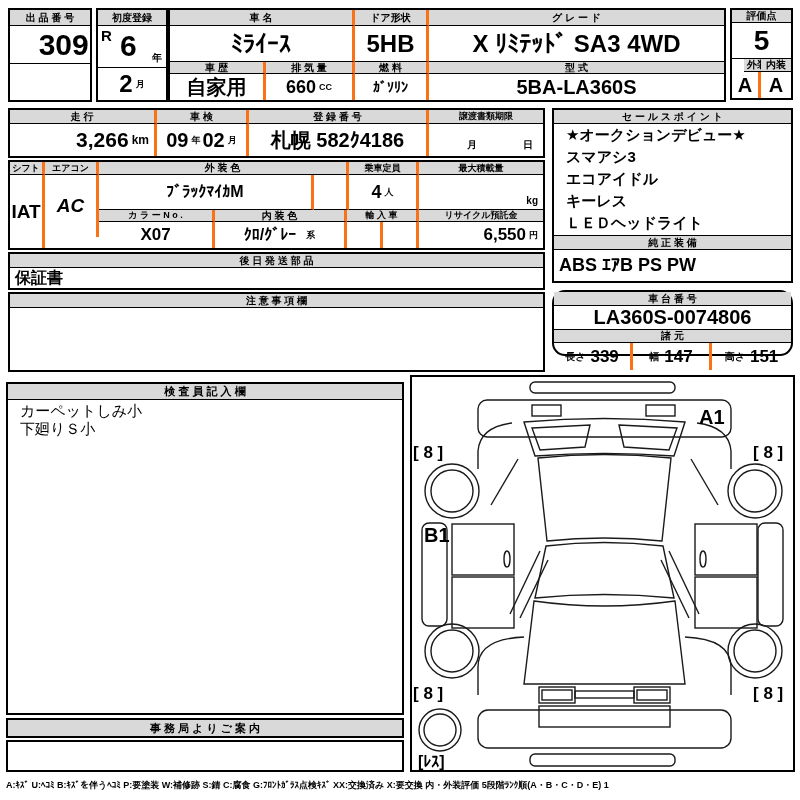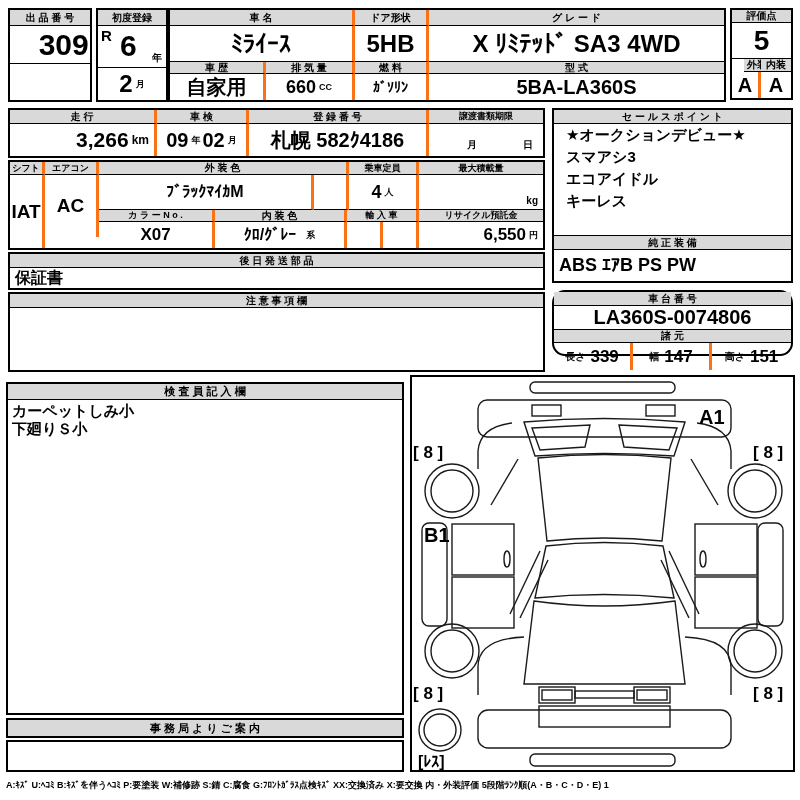--- a/index.html
+++ b/index.html
@@ -10,21 +10,21 @@
   .br{border-right:3px solid #f97316;}
   .bb{border-bottom:1px solid #000;}
   .hdr{background:#d9d9d9;font-weight:bold;font-size:10px;display:flex;align-items:center;justify-content:center;white-space:nowrap;}
   .val{font-weight:bold;display:flex;align-items:center;justify-content:center;white-space:nowrap;}
   .left{justify-content:flex-start;padding-left:5px;}
   .right{justify-content:flex-end;padding-right:5px;}
   .unit{font-size:9px;font-weight:bold;margin-left:3px;}
   .legend{position:absolute;left:6px;top:779px;width:792px;font-size:9px;font-weight:bold;white-space:nowrap;}
   svg text{font-family:"Liberation Sans","DejaVu Sans",sans-serif;font-weight:bold;fill:#000;}
   .listline{font-size:15px;font-weight:bold;line-height:22px;padding-left:12px;white-space:nowrap;}
-  .noteline{font-size:15px;font-weight:bold;line-height:18px;padding-left:4px;white-space:nowrap;}
+  .noteline{font-size:15px;font-weight:normal;line-height:18px;padding-left:12px;white-space:nowrap;}
 </style>
 </head>
 <body>
 
 <div class="sheet">
 
   <div class="box" style="left:8px;top:8px;width:84px;height:94px;">
     <div class="cell hdr bb" style="left:0;top:0;width:80px;height:16px;">出 品 番 号</div>
     <div class="cell val bb" style="left:0;top:16px;width:80px;height:38px;font-size:30px;padding-left:44px;">3097</div>
     <div class="cell" style="left:0;top:54px;width:80px;height:36px;"></div>
@@ -99,21 +99,21 @@
   </div>
 
   <div class="box" style="left:8px;top:160px;width:537px;height:90px;">
     <div class="cell hdr br bb" style="left:0;top:0;width:35px;height:13px;font-size:9px;">シフト</div>
     <div class="cell hdr br bb" style="left:35px;top:0;width:54px;height:13px;font-size:9px;">エアコン</div>
     <div class="cell hdr br bb" style="left:89px;top:0;width:250px;height:13px;">外 装 色</div>
     <div class="cell hdr br bb" style="left:339px;top:0;width:70px;height:13px;font-size:9px;">乗車定員</div>
     <div class="cell hdr bb" style="left:409px;top:0;width:124px;height:13px;font-size:9px;">最大積載量</div>
 
     <div class="cell val br" style="left:0;top:13px;width:35px;height:73px;font-size:19px;">IAT</div>
-    <div class="cell val br" style="left:35px;top:13px;width:54px;height:62px;font-size:19px;">AC</div>
+    <div class="cell val br" style="left:35px;top:13px;width:54px;height:62px;font-size:19px;font-style:italic;">AC</div>
 
     <div class="cell val br bb" style="left:89px;top:13px;width:215px;height:35px;font-size:16px;">ﾌﾞﾗｯｸﾏｲｶM</div>
     <div class="cell br bb" style="left:304px;top:13px;width:35px;height:35px;"></div>
     <div class="cell val br bb" style="left:339px;top:13px;width:70px;height:35px;">
       <span style="font-size:18px;font-weight:bold;">4</span>
       <span class="unit">人</span>
     </div>
     <div class="cell bb" style="left:409px;top:13px;width:124px;height:35px;">
       <span style="position:absolute;right:5px;bottom:3px;font-size:10px;font-weight:bold;">kg</span>
     </div>
@@ -146,20 +146,21 @@
     <div class="cell" style="left:0;top:14px;width:533px;height:62px;"></div>
   </div>
 
   <div class="box" style="left:552px;top:108px;width:241px;height:175px;">
     <div class="cell hdr bb" style="left:0;top:0;width:237px;height:14px;">セ ー ル ス ポ イ ン ト</div>
     <div class="cell bb" style="left:0;top:14px;width:237px;height:112px;">
       <div class="listline">★オークションデビュー★</div>
       <div class="listline">スマアシ3</div>
       <div class="listline">エコアイドル</div>
       <div class="listline">キーレス</div>
+      <div class="listline">ＬＥＤヘッドライト</div>
     </div>
     <div class="cell hdr bb" style="left:0;top:126px;width:237px;height:14px;">純 正 装 備</div>
     <div class="cell val left" style="left:0;top:140px;width:237px;height:31px;font-size:18px;">ABS ｴｱB PS PW</div>
   </div>
 
   <div class="box" style="left:552px;top:290px;width:241px;height:66px;border-radius:13px;">
     <div class="cell hdr bb" style="left:0;top:0;width:237px;height:14px;">車 台 番 号</div>
     <div class="cell val bb" style="left:0;top:14px;width:237px;height:24px;font-size:20px;">LA360S-0074806</div>
     <div class="cell hdr bb" style="left:0;top:38px;width:237px;height:13px;">諸 元</div>
     <div class="cell val br" style="left:0;top:51px;width:79px;height:27px;">

